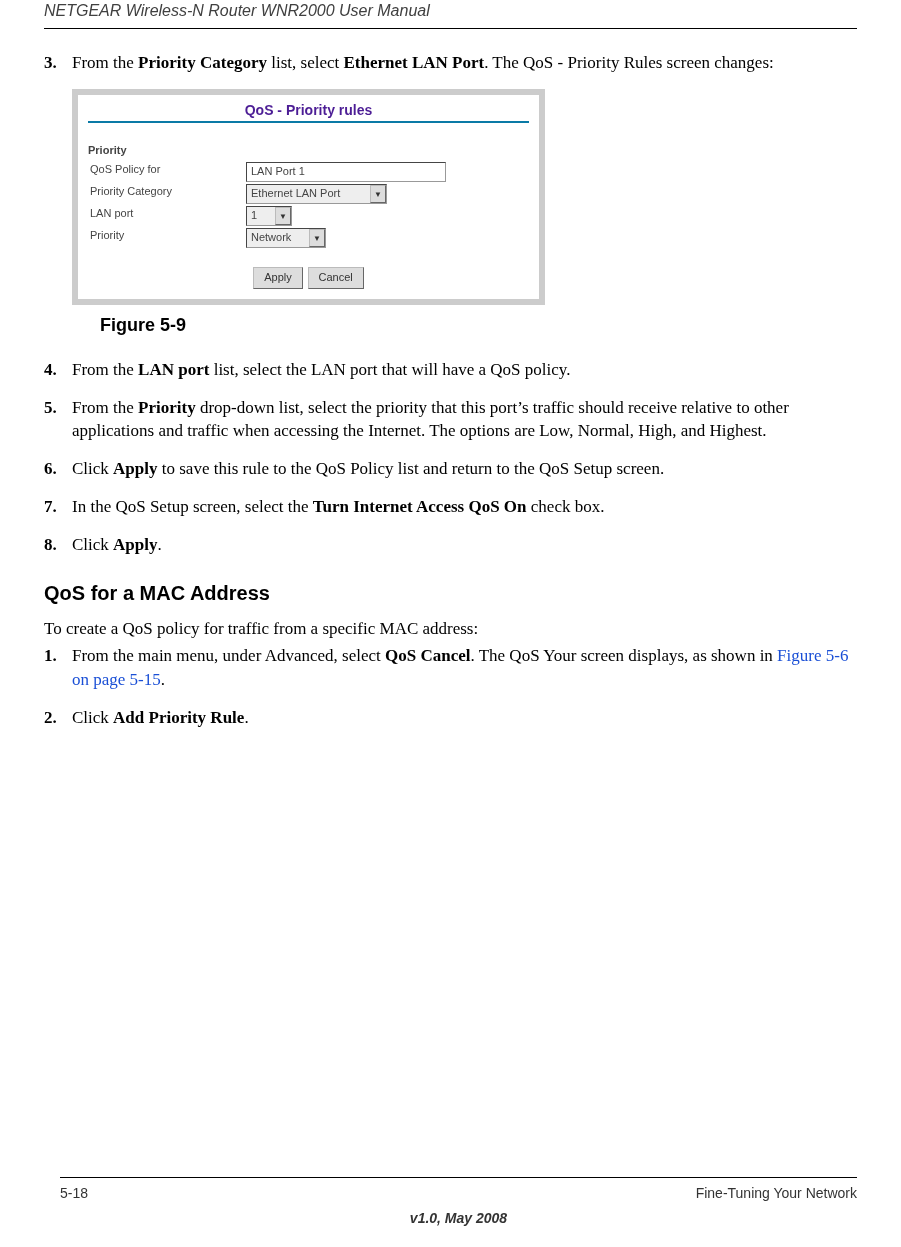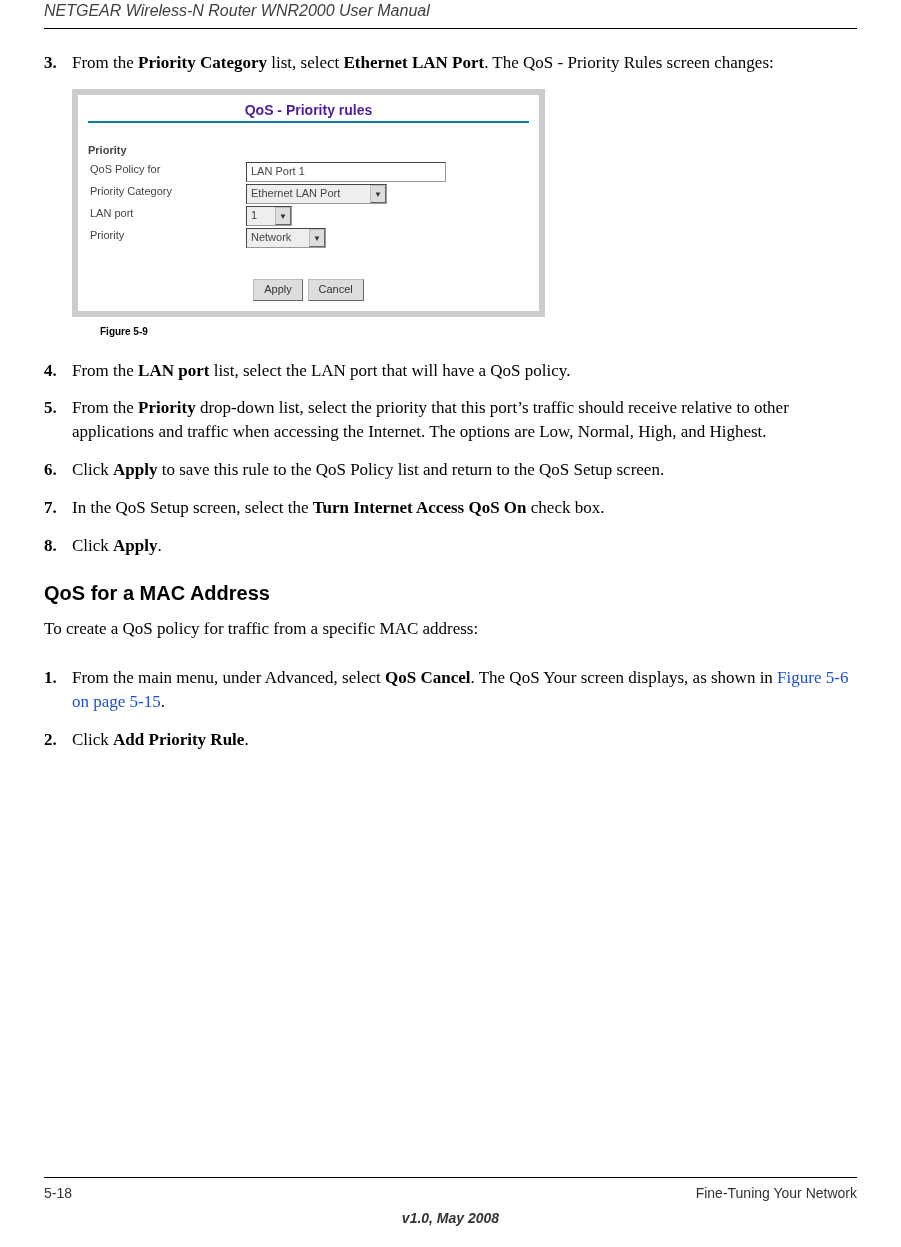--- a/index.html
+++ b/index.html
@@ -117,50 +117,50 @@
     align-items: center;
     justify-content: center;
     font-size: 8px;
     color: #333;
   }
   .select-wide { width: 115px; }
   .select-narrow { width: 20px; }
   .select-med { width: 54px; }
   .btnrow {
     text-align: center;
-    margin-top: 26px;
+    margin-top: 14px;
   }
   .btn {
     display: inline-block;
     border: 1px outset #bbb;
     background: #ddd;
     font-size: 11px;
     padding: 2px 10px;
     color: #333;
   }
   .figure-caption {
     font-family: Arial, Helvetica, sans-serif;
     font-weight: bold;
-    font-size: 10px;
+    font-size: 18px;
     margin: 8px 0 20px 28px;
   }
   .subhead {
     font-family: Arial, Helvetica, sans-serif;
     font-weight: bold;
     font-size: 20px;
     margin: 22px 0 10px 0;
   }
   .para {
-    margin: 0 0 25px 0;
+    margin: 0 0 4px 0;
   }
   .link { color: #1a4fd6; }
   .footer {
     position: absolute;
     bottom: 18px;
-    left: 44px;
+    left: 60px;
     right: 44px;
     font-family: Arial, Helvetica, sans-serif;
     font-size: 14px;
     color: #333;
   }
   .footer-rule {
     border: none;
     border-top: 1px solid #000;
     margin: 0 0 6px 0;
   }

